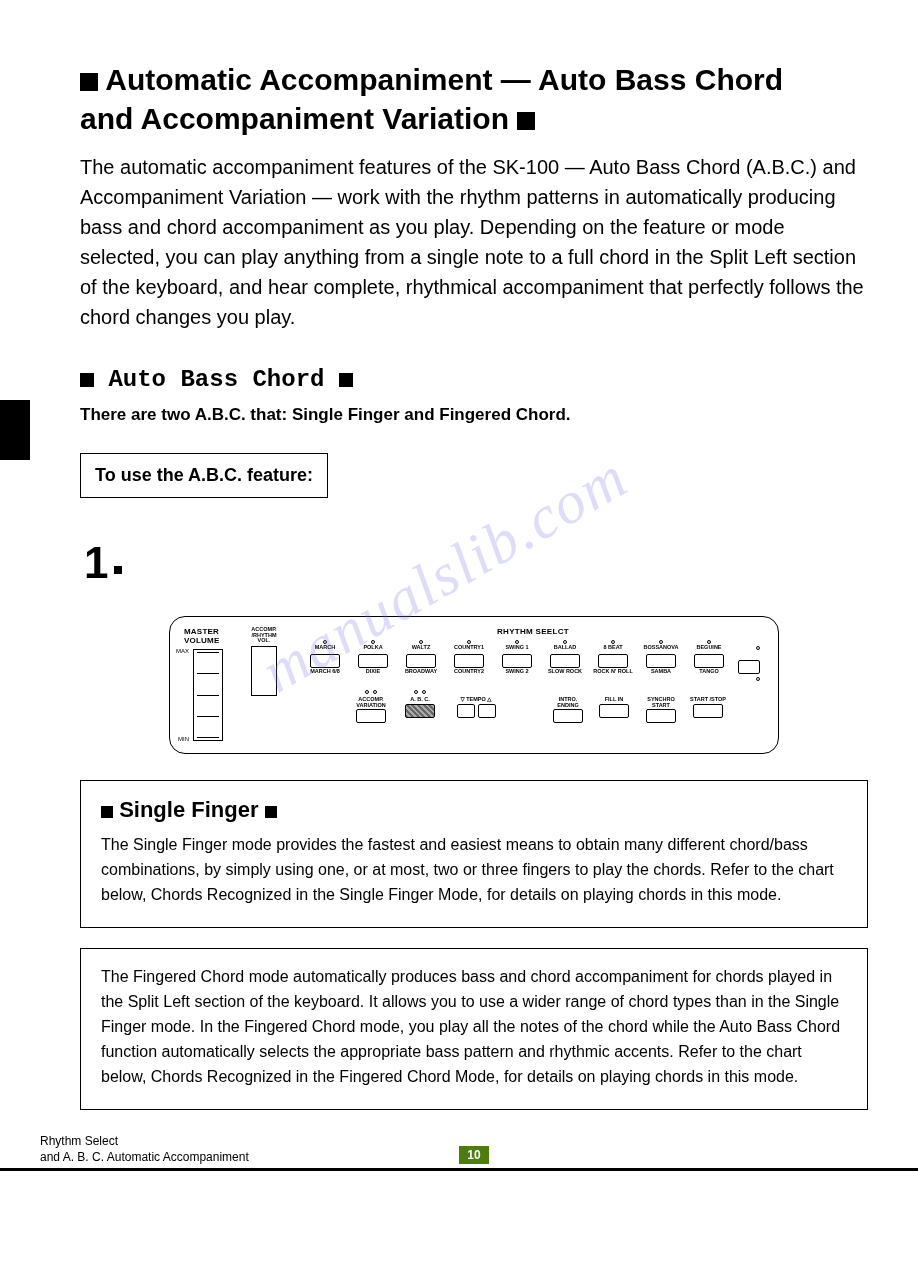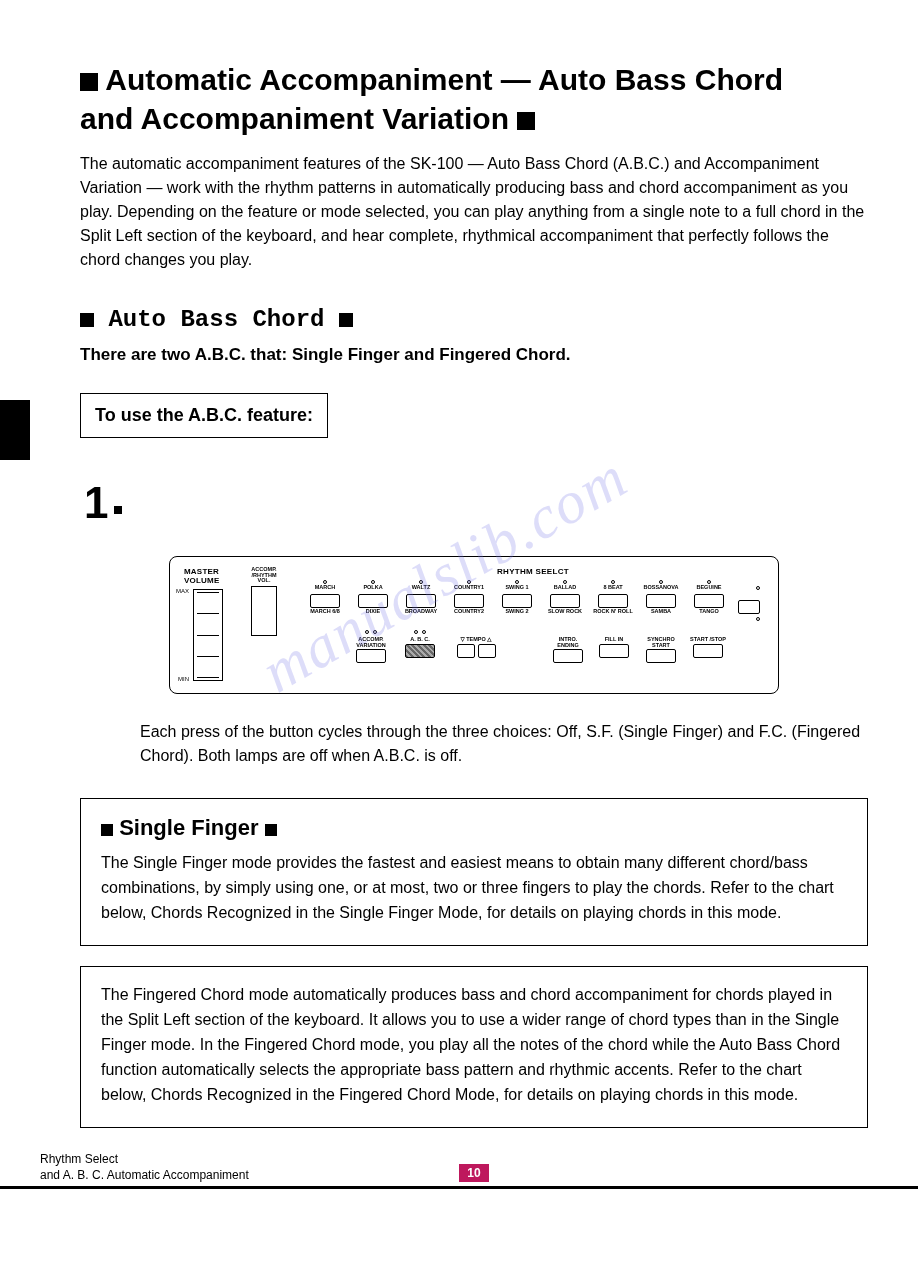--- a/index.html
+++ b/index.html
@@ -25,21 +25,21 @@
   }
   h1.main-title {
     font-family: 'Arial Narrow', Arial, sans-serif;
     font-weight: bold;
     font-size: 30px;
     line-height: 1.3;
     margin-bottom: 14px;
     font-stretch: condensed;
   }
   .big-sq { display:inline-block; width:18px; height:18px; background:#000; vertical-align: -1px; }
-  .intro-para { font-size: 16px; line-height: 1.5; margin-bottom: 34px; }
+  .intro-para { font-size: 20px; line-height: 1.5; margin-bottom: 34px; }
   h2.section-title {
     font-family: Liberation Mono, monospace;
     font-weight: bold;
     font-size: 24px;
     margin-bottom: 12px;
     font-stretch: condensed;
   }
   .med-sq { display:inline-block; width:14px; height:14px; background:#000; vertical-align:-1px; }
   .modes-line { font-size: 17px; font-weight: bold; margin-bottom: 28px; }
   .instruction-box {
@@ -52,21 +52,21 @@
     font-stretch: condensed;
     margin-bottom: 40px;
   }
   .step-row { display:flex; align-items:flex-start; gap:18px; margin-bottom:28px; margin-left:4px; }
   .step-num { font-family:'Arial Narrow', Arial, sans-serif; font-weight:bold; font-size:44px; font-stretch:condensed; position:relative; }
   .step-dot { display:inline-block; width:8px; height:8px; background:#000; margin-left:6px; vertical-align:4px; }
   .step-text { font-size:17px; font-weight:bold; line-height:1.5; padding-top:8px; }
   .panel-wrap { display:flex; justify-content:center; margin: 10px 0 26px 0; }
   .panel {
     border: 1.5px solid #000;
-    border-radius: 8px;
+    border-radius: 16px;
     width: 610px;
     padding: 10px 14px 12px 14px;
     font-family: Arial, sans-serif;
     font-size: 7px;
     background:#fff;
   }
   .panel-top { display:flex; gap:16px; }
   .mv-col { width:72px; }
   .mv-label { font-size:8px; font-weight:bold; letter-spacing:0.2px; margin-bottom:4px;}
   .mv-slider { border:1px solid #000; height:92px; width:30px; margin:0 auto; display:flex; flex-direction:column; justify-content:space-between; padding:2px 0; position:relative;}
@@ -92,21 +92,21 @@
   .bcol.abc .bbtn { background: repeating-linear-gradient(45deg,#666,#666 2px,#aaa 2px,#aaa 4px); }
   .step-note { font-size:16px; line-height:1.5; margin-left:60px; margin-bottom:30px; }
   .mode-box { border:1.5px solid #000; padding:16px 20px 20px 20px; margin-bottom:20px; }
   .mode-box h3 { font-family:Liberation Sans, sans-serif; font-weight:bold; font-size:22px; margin-bottom:10px; font-stretch:condensed; }
   .mode-box p { font-size:16px; line-height:1.55; }
   .small-sq { display:inline-block; width:12px; height:12px; background:#000; vertical-align:-1px;}
   .footer-area { margin-top:24px; padding-left:-30px; position:relative; }
   .footer-text { font-size:12px; line-height:1.3; margin-left:-40px;}
   .footer-line { border-bottom:3px solid #000; margin-top:4px; margin-left:-80px; margin-right:-50px;}
   .page-num-wrap { text-align:center; margin-top:-20px;}
-  .page-num { display:inline-block; background:#be185d; color:#fff; font-size:12px; font-weight:bold; padding:2px 8px; vertical-align:middle;}
+  .page-num { display:inline-block; background:#4d7c0f; color:#fff; font-size:12px; font-weight:bold; padding:2px 8px; vertical-align:middle;}
   .watermark {
     position:absolute;
     top: 540px;
     left: 240px;
     font-size: 60px;
     color: rgba(120,120,230,0.25);
     font-style: italic;
     transform: rotate(-30deg);
     pointer-events:none;
     font-family: Georgia, serif;
@@ -276,21 +276,20 @@
               <div class="leds"></div>
               <div class="blabel">START /STOP</div>
               <div class="bbtn"></div>
             </div>
           </div>
         </div>
       </div>
     </div>
   </div>
 
-  <p class="step-note">Each press of the button cycles through the three choices: Off, S.F. (Single Finger) and F.C. (Fingered Chord).  Both lamps are off when A.B.C. is off.</p>
 
   <div class="mode-box">
     <h3>
       <span class="small-sq"></span>
       <span>Single Finger</span>
       <span class="small-sq"></span>
     </h3>
     <p>The Single Finger mode provides the fastest and easiest means to obtain many different chord/bass combinations, by simply using one, or at most, two or three fingers to play the chords.  Refer to the chart below, Chords Recognized in the Single Finger Mode, for details on playing chords in this mode.</p>
   </div>
 

